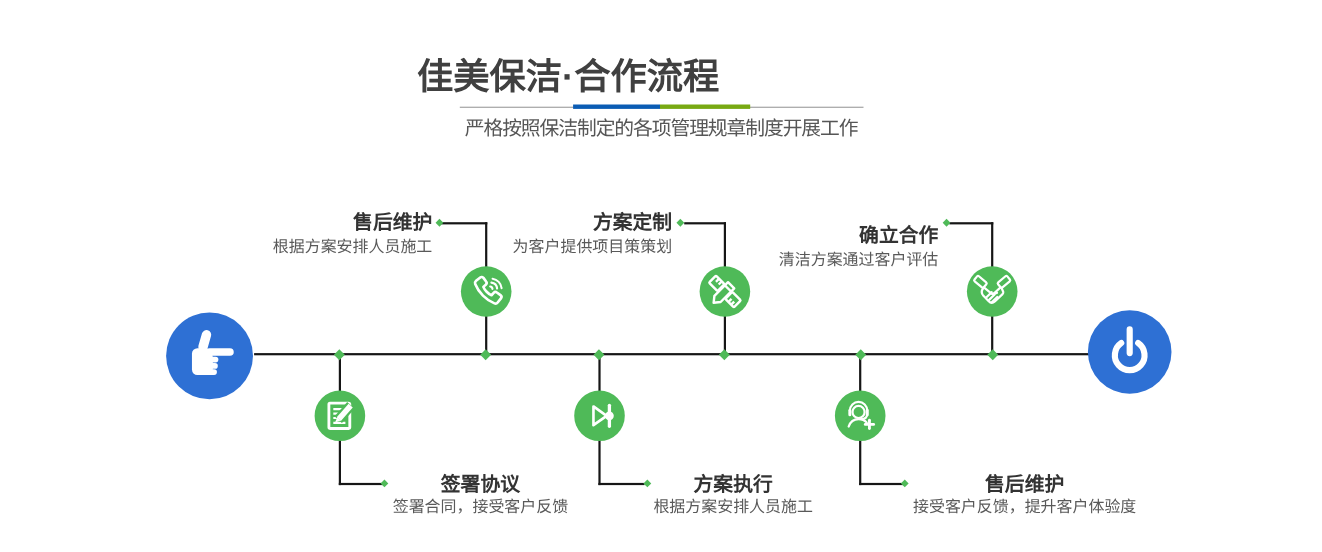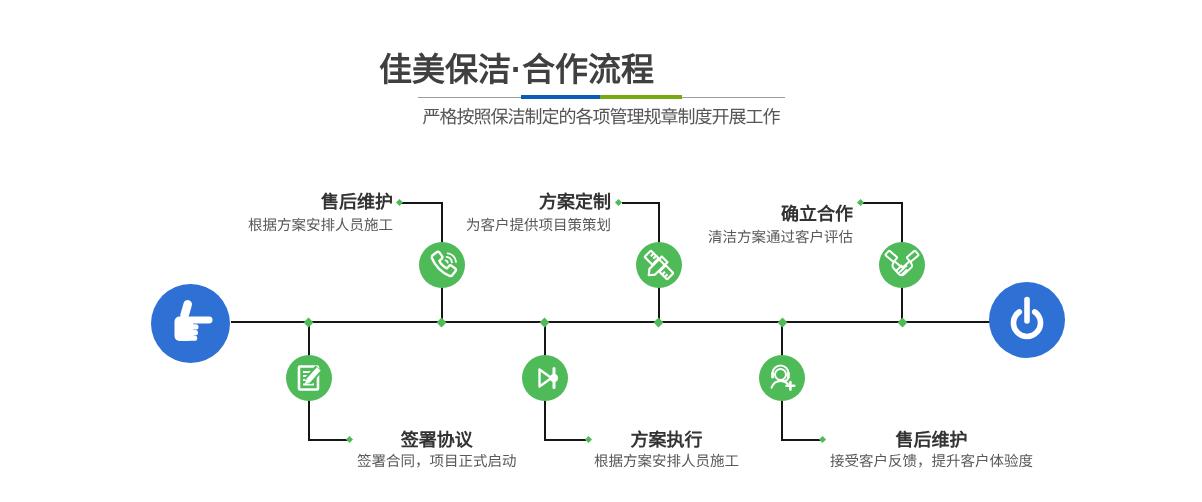--- a/index.html
+++ b/index.html
@@ -142,21 +142,21 @@
       <line x1="21.5" y1="26.5" x2="33" y2="13.5" stroke="#4fba58" stroke-width="9"></line>
       <line x1="22" y1="26" x2="32.8" y2="13.8" stroke="#ffffff" stroke-width="5"></line>
       <path d="M20.5 24.5 L23.8 27.3 L18.6 29.2 Z" fill="#ffffff"></path>
     </svg>
     </span>
   </div>
   <div class="hstub s1-hstub"></div>
   <div class="label-diamond s1-diamond"></div>
   <div class="step-label bottom s1-label">
     <div class="t">签署协议</div>
-    <div class="d">签署合同，项目正式启动</div>
+    <div class="d">签署合同，接受客户反馈</div>
   </div>
 
   <div class="vline s2-vline"></div>
   <div class="circle s2-circle">
     <span>
     <svg width="46" height="46" viewBox="0 0 46 46">
       <path d="M13.8 13.2 l3.8 -3 c0.9 -0.7 2.2 -0.5 2.9 0.4 l2.4 3.3 c0.7 0.9 0.6 2.1 -0.3 2.9 l-2.2 2 c1 2.7 4.6 6.5 7.4 7.6 l2 -2.2 c0.8 -0.9 2 -1 2.9 -0.3 l3.3 2.4 c0.9 0.7 1.1 2 0.4 2.9 l-3 3.8 c-0.7 0.9 -1.9 1.2 -2.9 0.8 C23 31 16 23.8 13 16.2 c-0.4 -1 -0.1 -2.2 0.8 -3 z" fill="none" stroke="#ffffff" stroke-width="2.4" stroke-linejoin="round"></path>
       <g stroke="#ffffff" stroke-width="1.9" fill="none" stroke-linecap="round">
         <path d="M26.6 18.4 a2.4 2.4 0 0 1 2.1 2.2"></path>
         <path d="M27.7 14.9 a6 6 0 0 1 5.2 5.4"></path>

